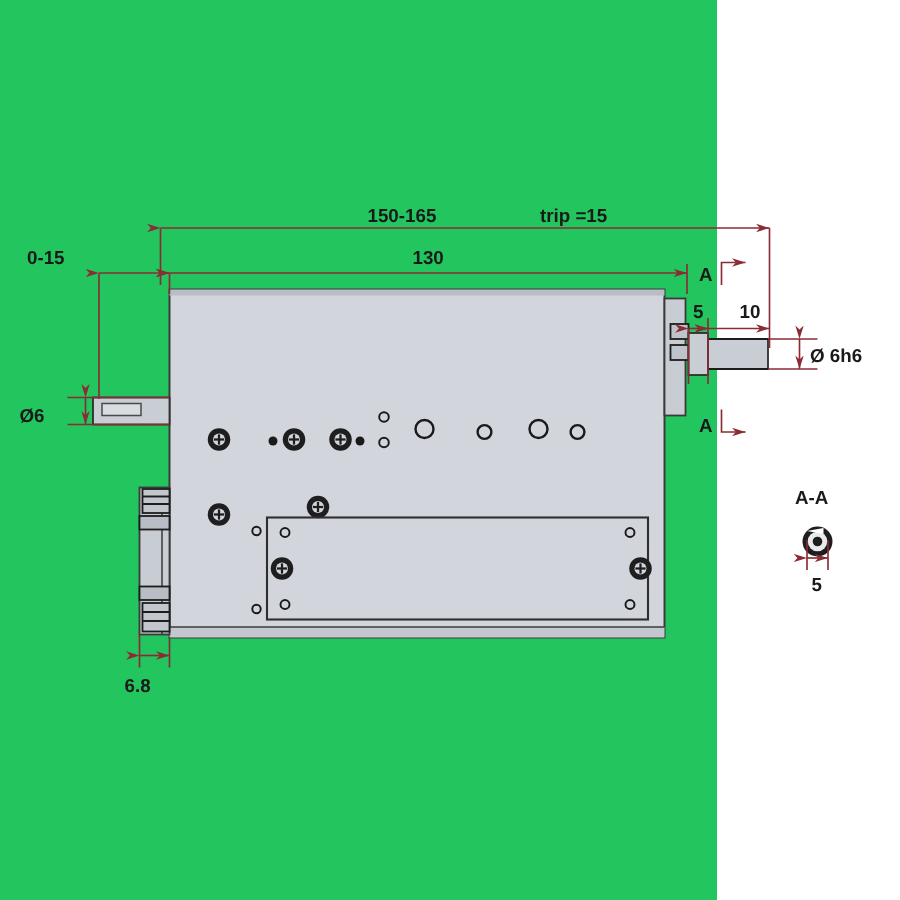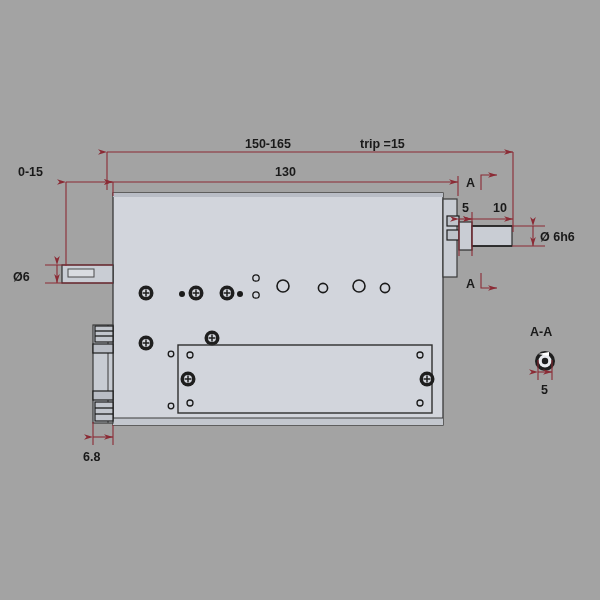--- a/index.html
+++ b/index.html
@@ -8,23 +8,23 @@
     background: #ffffff;
   }
   body {
     width: 600px;
     height: 600px;
     overflow: hidden;
     font-family: "Liberation Sans", sans-serif;
   }
   #drawing-root {
     position: relative;
-    width: 600px;
+    width: 478px;
     height: 600px;
-    background: #a3a3a3;
+    background: #22c55e;
   }
   svg#tech-drawing {
     display: block;
     width: 600px;
     height: 600px;
   }
   .dim-text {
     font-family: "Liberation Sans", sans-serif;
     font-size: 12.5px;
     fill: #1a1a1a;

